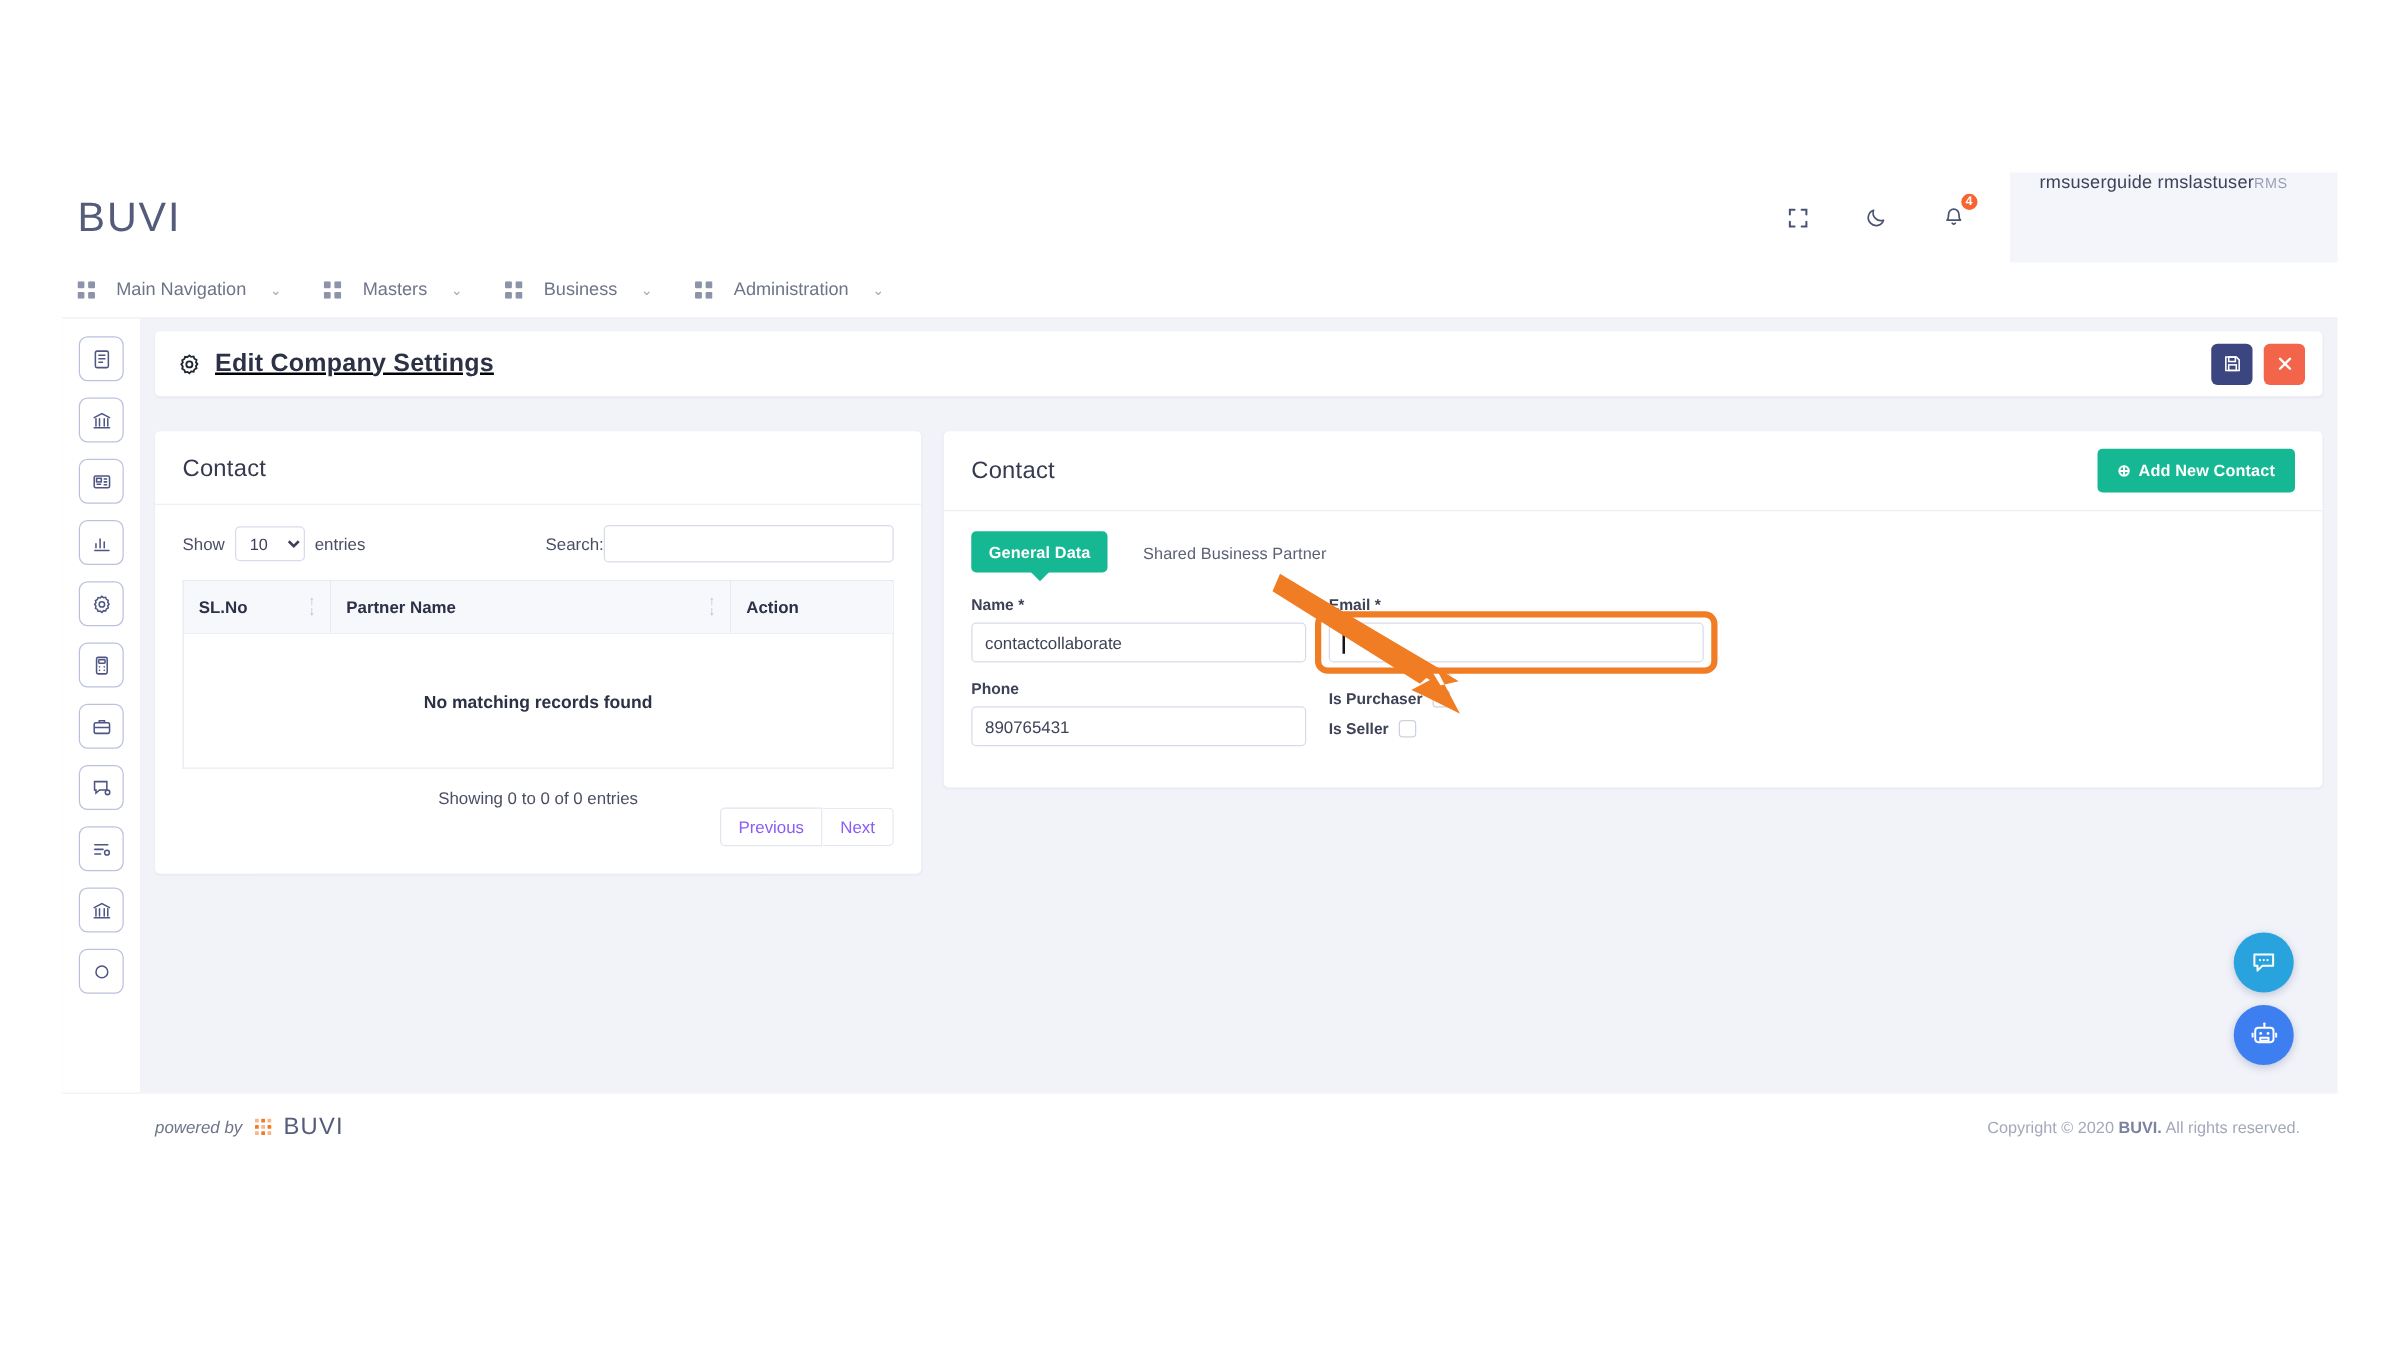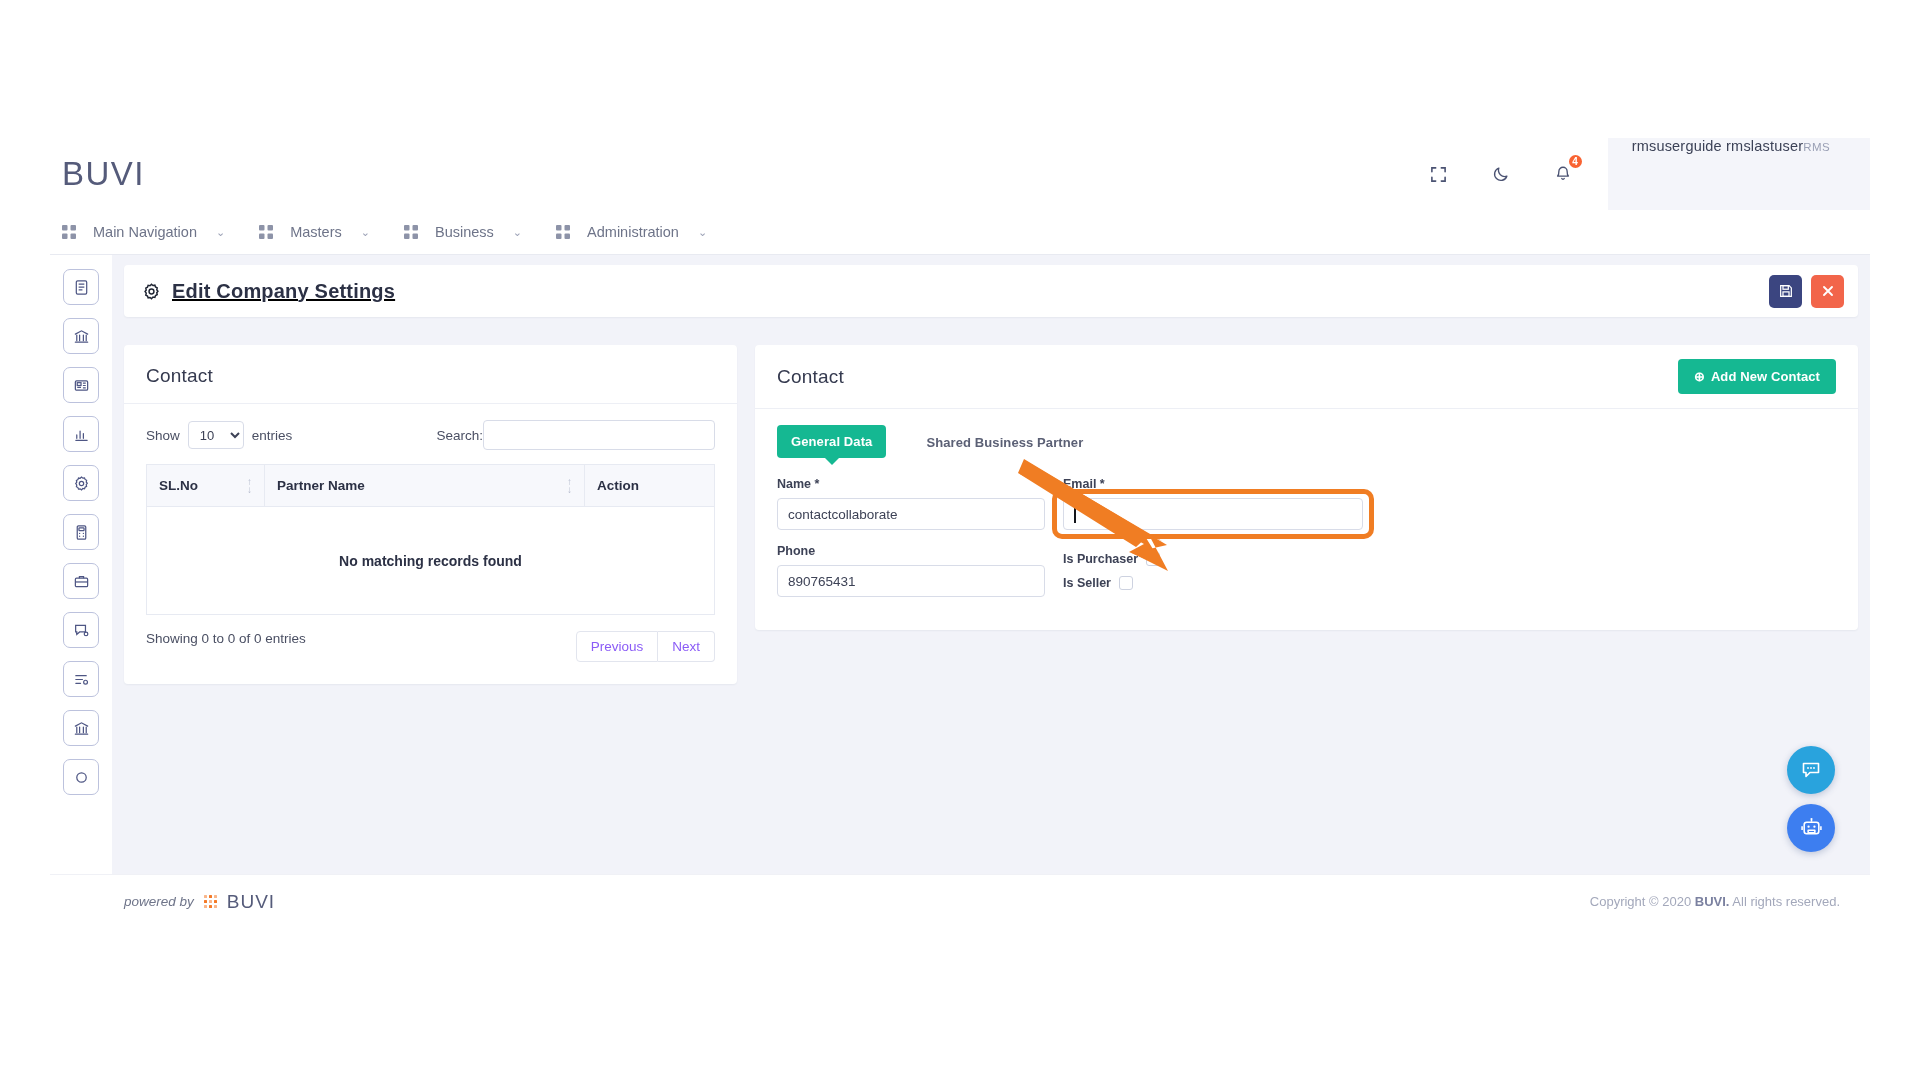--- a/index.html
+++ b/index.html
@@ -211,49 +211,49 @@
     position: relative;
   }
   .sorter { position:absolute; right:12px; top:50%; transform:translateY(-50%);
             color:#b4bacd; font-size:10px; line-height:8px; }
   table.dt tbody td {
     border:1px solid #e7eaf2;
     height: 108px;
     text-align:center;
     font-size: 14px; color:#2c3145; font-weight:600;
   }
-  .dt-bottom { display:flex; margin-top:16px; }
+  .dt-bottom { display:flex; align-items:center; margin-top:16px;flex-direction:column; }
   .dt-info { font-size:13.5px; color:#4a4f63; }
   .pager { margin-left:auto; display:flex; }
   .pgbtn {
     border:1px solid #e2e5ee; background:#fff;
     color:#8b5cf6; font-size:13.5px;
     padding: 7px 14px; cursor:pointer;
     font-family:"Liberation Sans", sans-serif;
   }
   .pgbtn:first-child { border-radius: 4px 0 0 4px; }
   .pgbtn:last-child  { border-radius: 0 4px 4px 0; border-left:none; }
 
   
-  .tabs { display:flex; align-items:flex-start; padding: 16px 22px 0 22px; gap: 26px; }
+  .tabs { display:flex; align-items:flex-start; padding: 16px 22px 0 22px; gap: 14px; }
   .tab {
     font-size: 13px; cursor:pointer; letter-spacing:.1px;
     padding: 9px 14px; border-radius: 4px; color:#5b6075;
   }
   .tab.active {
     background:#15b892; color:#fff; font-weight:700;
     position: relative;
   }
   .tab.active::after {
     content:""; position:absolute; left:50%; bottom:-7px;
     transform: translateX(-50%);
     border-left:8px solid transparent; border-right:8px solid transparent;
     border-top:8px solid #15b892;
   }
-  .tab.inactive { font-weight:700; padding-top:10px; }
+  .tab.inactive { font-weight:400; padding-top:10px; }
 
   .detail-head {
     display:flex; align-items:center;
     padding: 16px 22px 14px 22px;
     border-bottom: 1px solid #edeff5;
     margin: 8px 0 0 0;
   }
   .detail-title { font-size:19px; color:#353a4f; letter-spacing:.2px; }
 
   .form { padding: 18px 22px 30px 22px; display:flex; }

